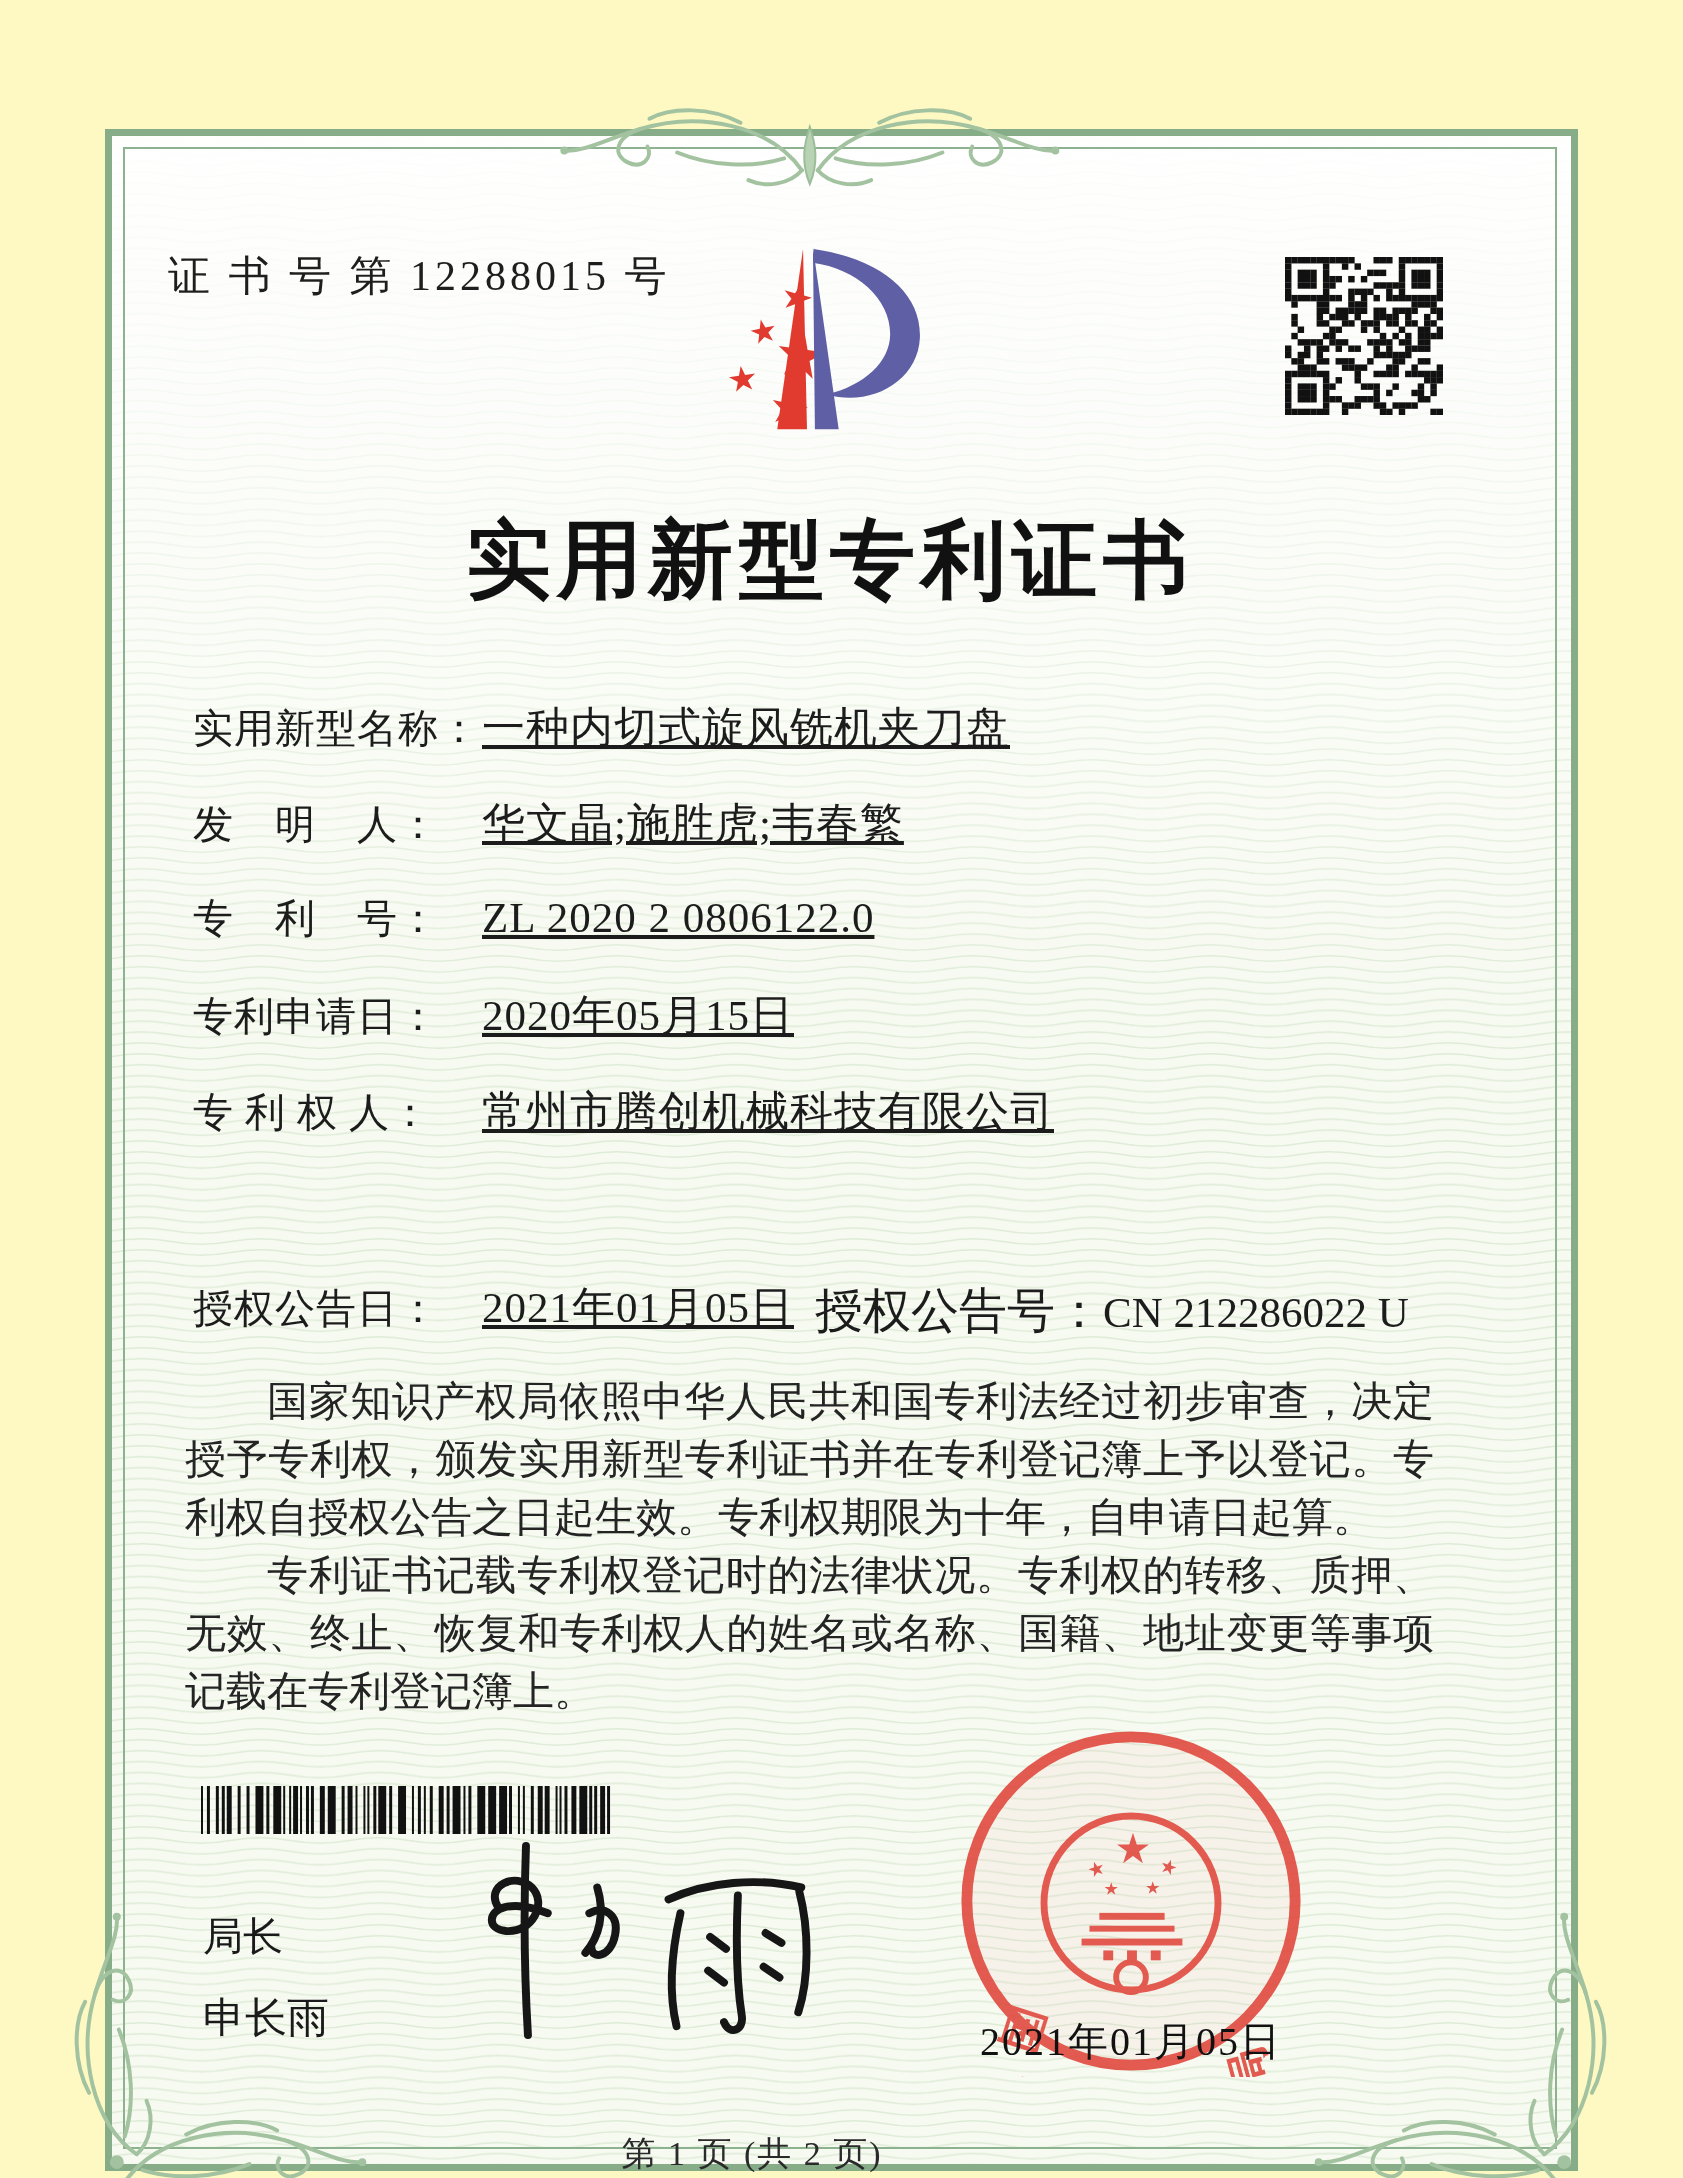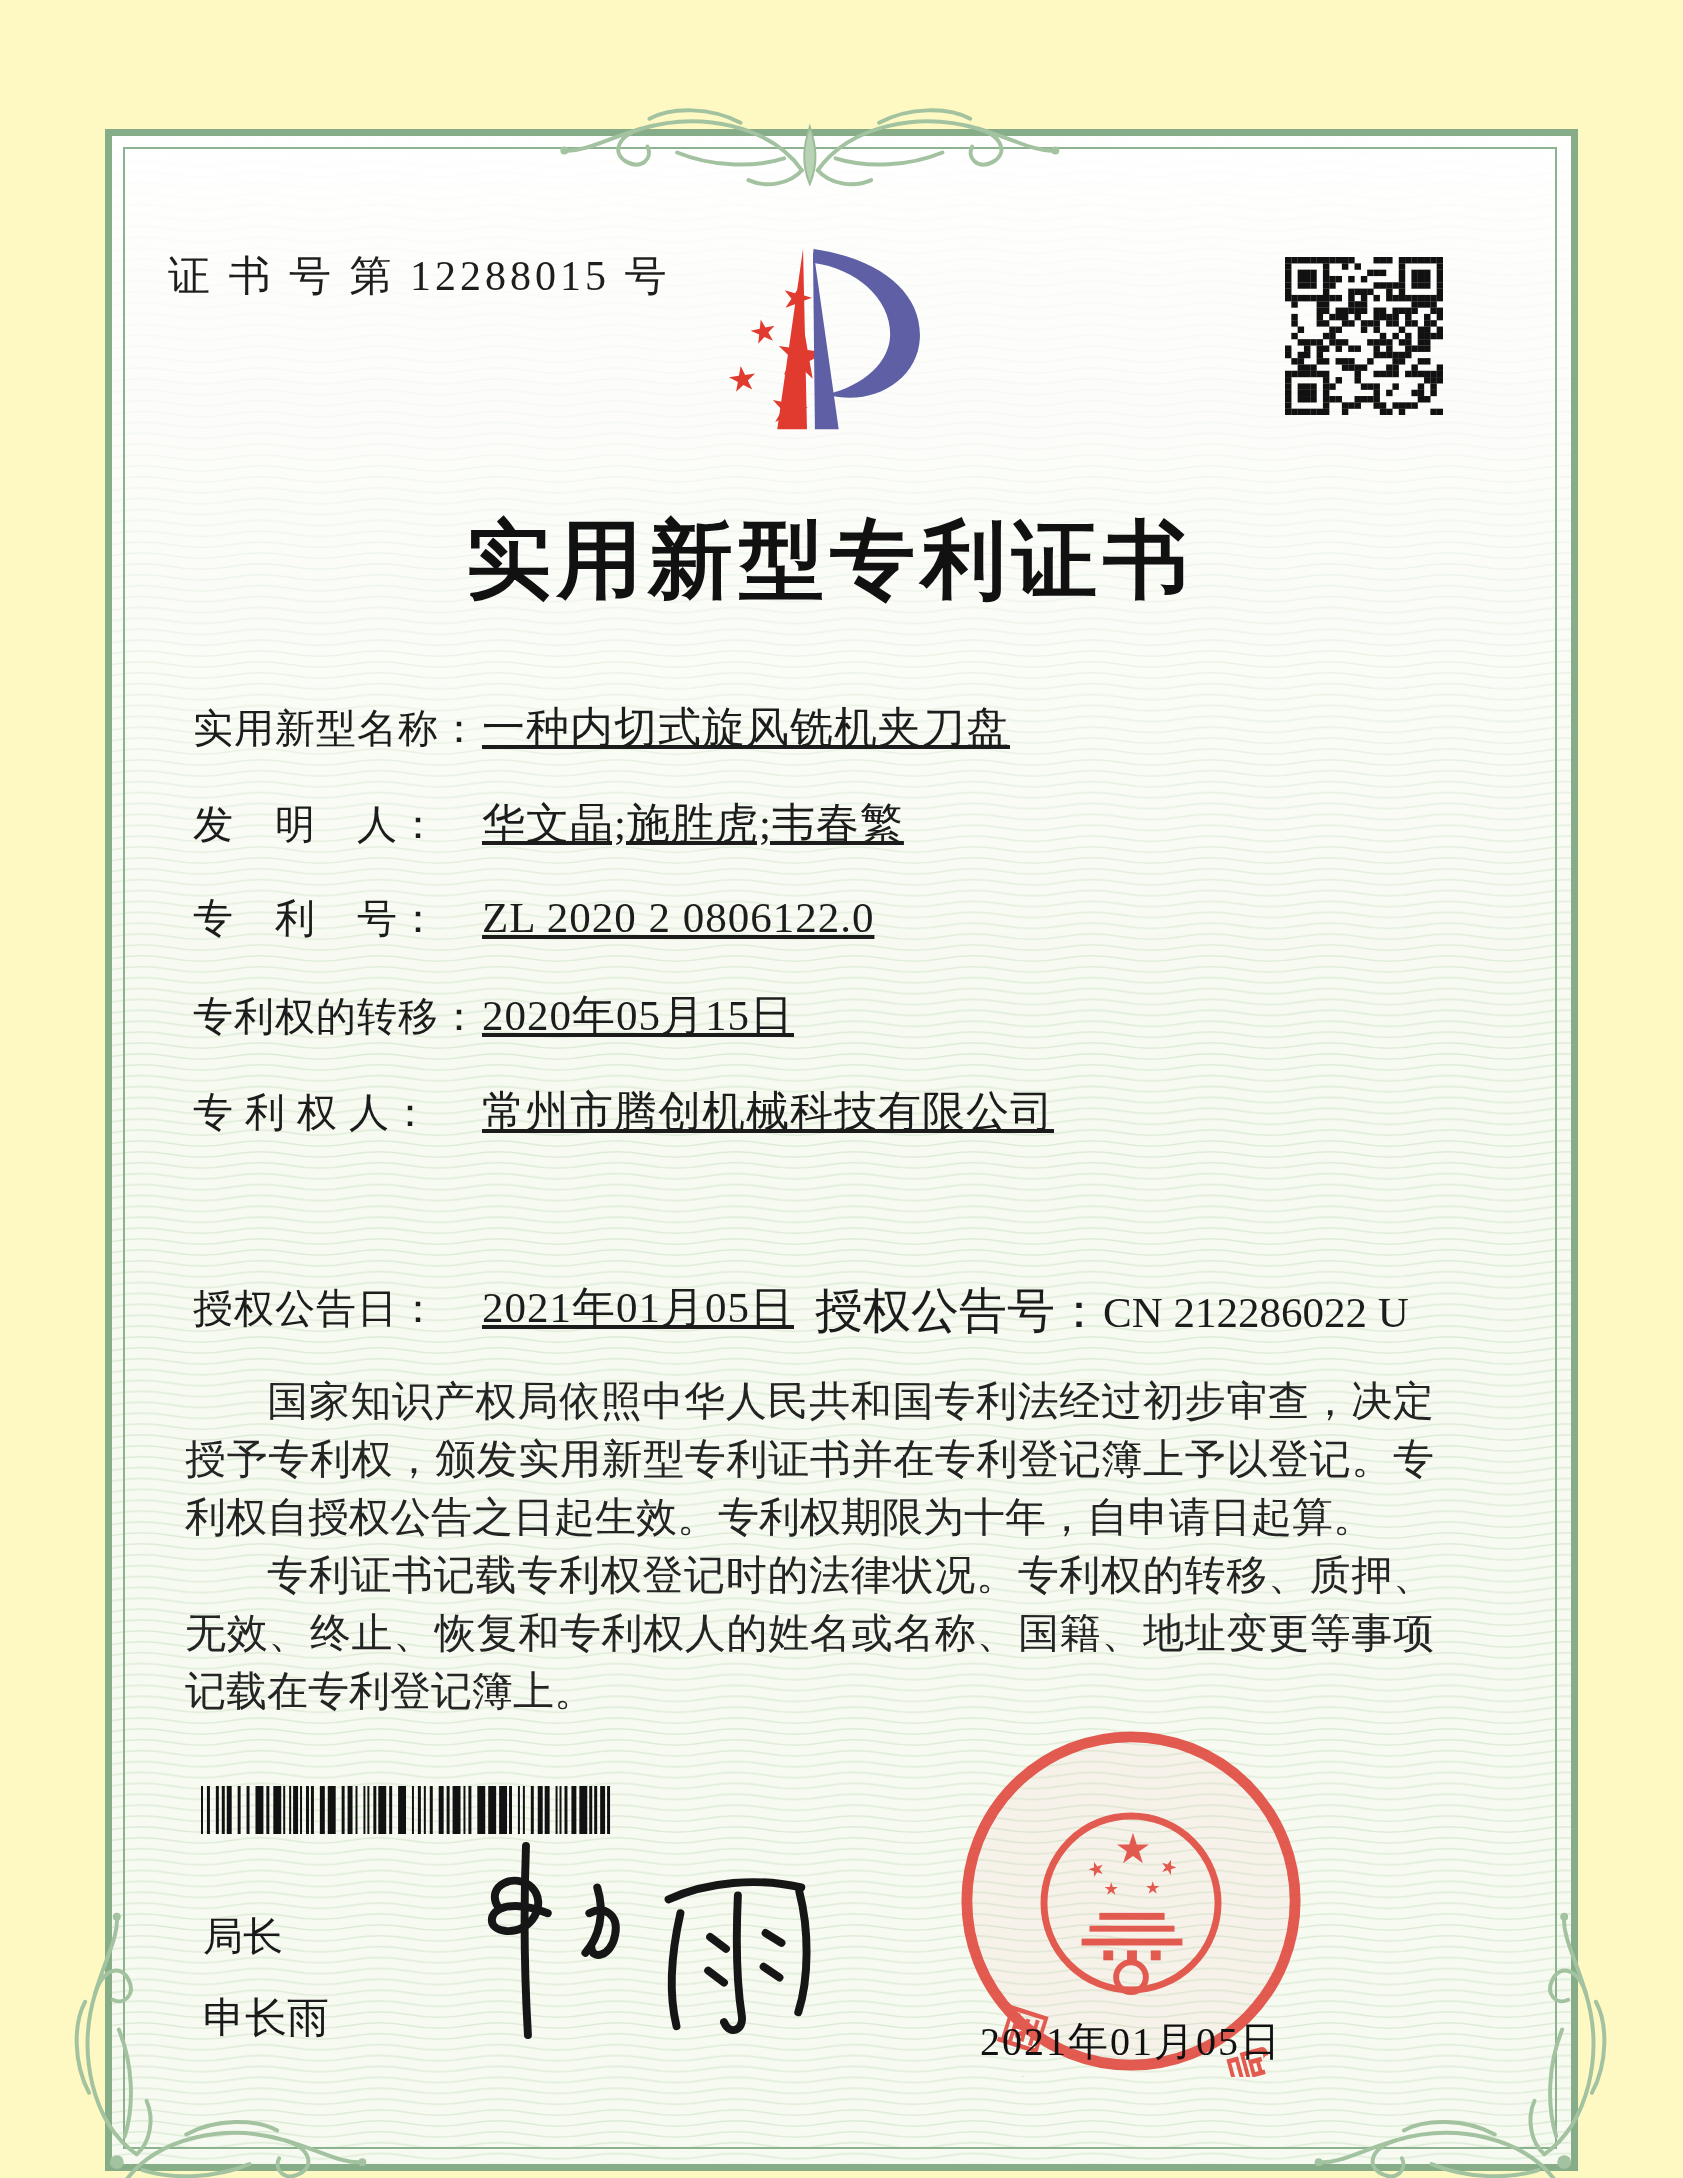--- a/index.html
+++ b/index.html
@@ -433,21 +433,21 @@
   <div class="frow" style="top:699px">
     <span class="lab">实用新型名称：</span><span class="val">一种内切式旋风铣机夹刀盘</span>
   </div>
   <div class="frow" style="top:795px">
     <span class="lab">发　明　人：</span><span class="val">华文晶;施胜虎;韦春繁</span>
   </div>
   <div class="frow" style="top:891px">
     <span class="lab">专　利　号：</span><span class="val">ZL 2020 2 0806122.0</span>
   </div>
   <div class="frow" style="top:987px">
-    <span class="lab">专利权的转移：</span><span class="val">2020年05月15日</span>
+    <span class="lab">专利申请日：</span><span class="val">2020年05月15日</span>
   </div>
   <div class="frow" style="top:1083px">
     <span class="lab">专 利 权 人：</span><span class="val">常州市腾创机械科技有限公司</span>
   </div>
   <div class="frow" style="top:1279px">
     <span class="lab">授权公告日：</span><span class="val">2021年01月05日</span>
   </div>
   <div class="grantrow2">
     <span class="lab">授权公告号：</span><span class="val">CN 212286022 U</span>
   </div>
@@ -553,15 +553,16 @@
         <rect x="128" y="216" width="102" height="7"></rect>
         <rect x="150" y="228" width="10" height="10"></rect>
         <rect x="174" y="228" width="10" height="10"></rect>
         <rect x="198" y="228" width="10" height="10"></rect>
         <circle cx="178" cy="255" r="15" fill="none" stroke="#e0453a" stroke-width="6"></circle>
       </g>
     </g>
   </svg>
   <div class="seal-date">2021年01月05日</div>
 
+  <div class="footer">第 1 页 (共 2 页)</div>
 
 </div>
 
 
 </body></html>

